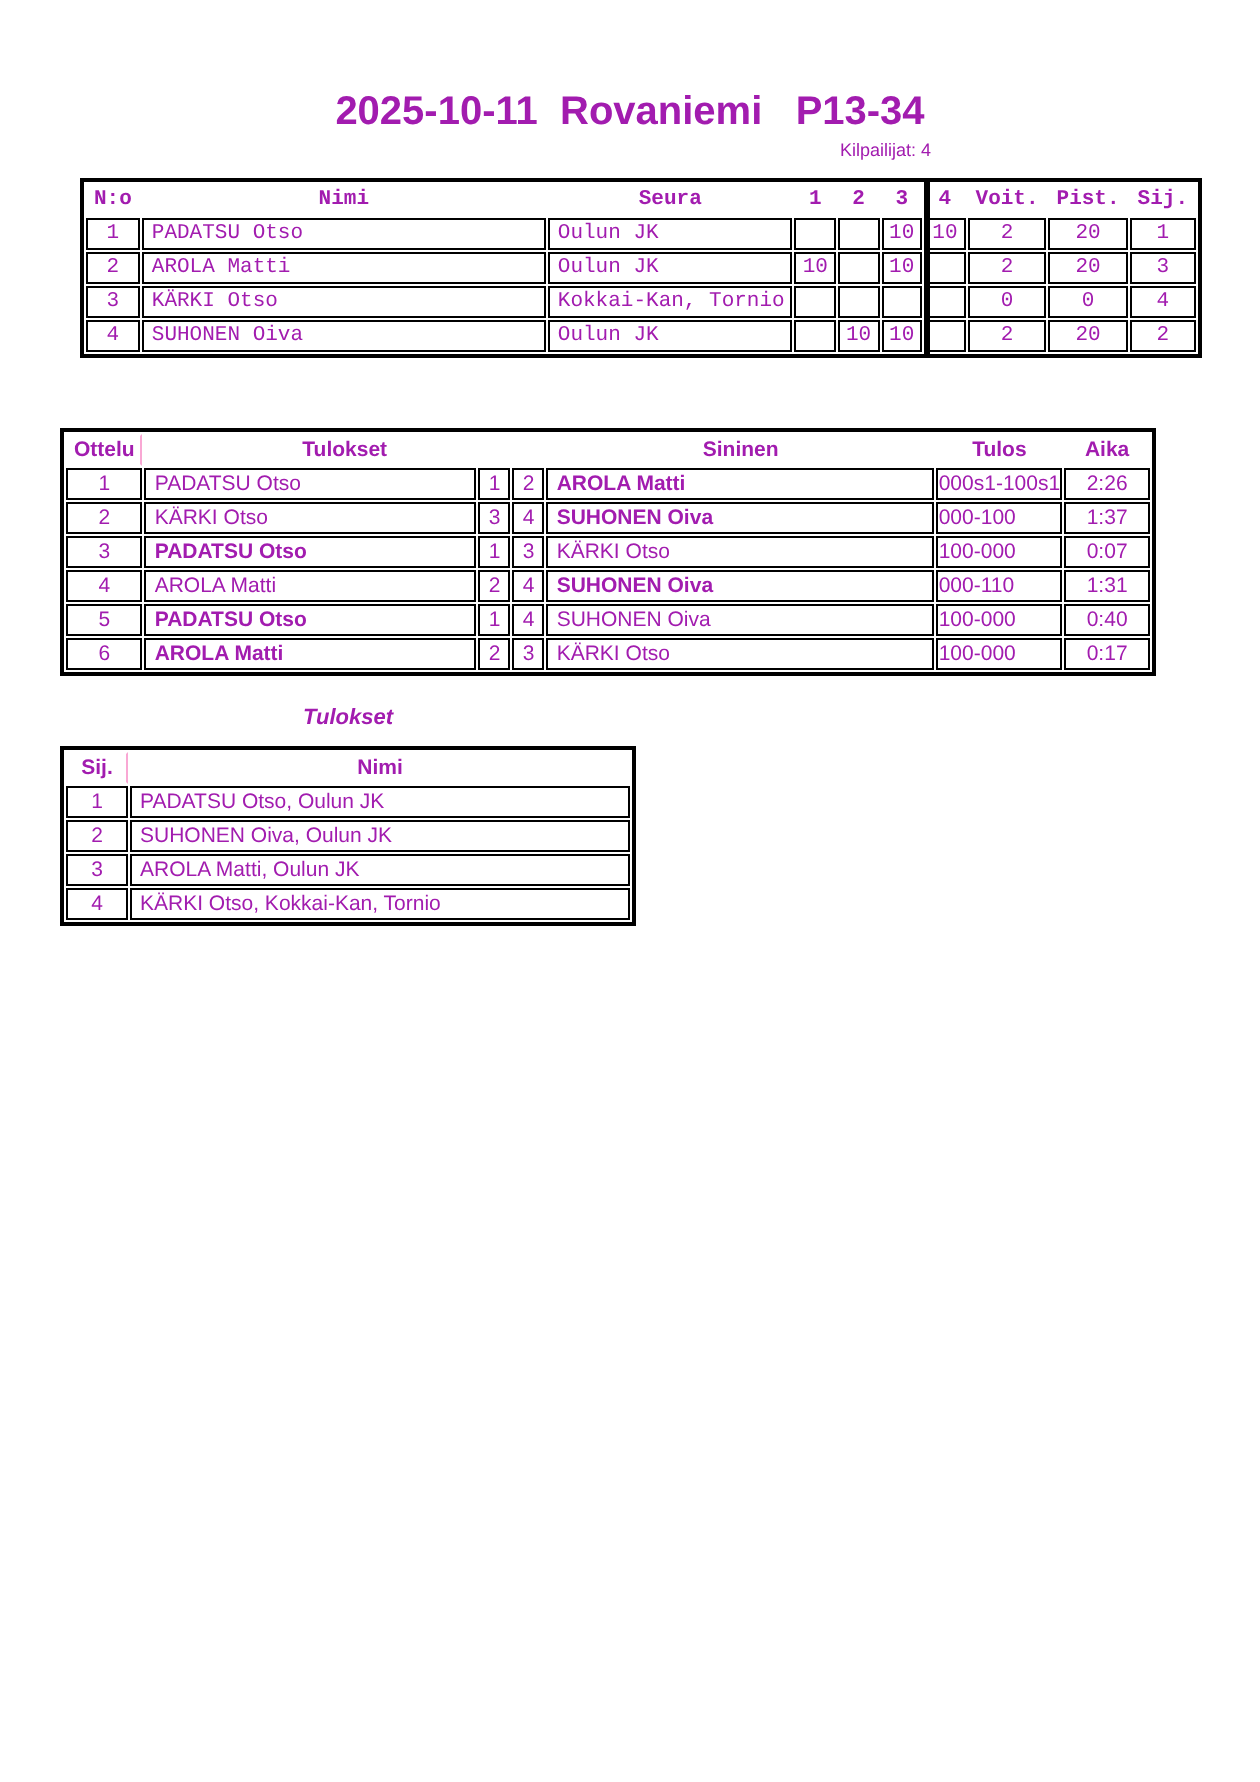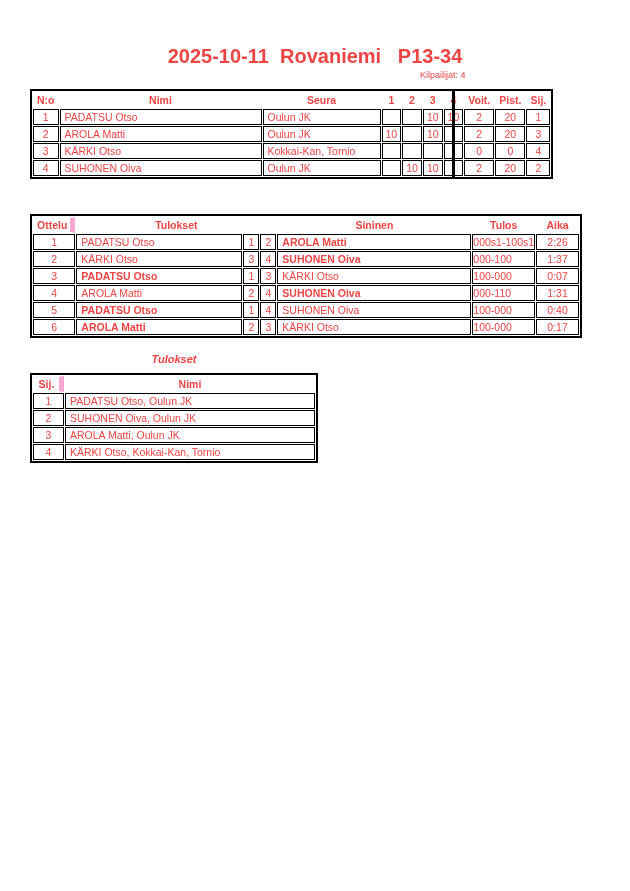--- a/index.html
+++ b/index.html
@@ -1,46 +1,46 @@
 <!DOCTYPE html>
 <html><head>
 <meta charset="utf-8">
 <style>
   html,body { margin:0; padding:0; background:#ffffff; }
   .page {
     position:relative; width:630px; height:891px; background:#ffffff;
-    font-family:"Liberation Sans", sans-serif; color:#ef4444; overflow:hidden;
+    font-family:"Liberation Sans", sans-serif; color:#a21caf; overflow:hidden;
   }
   .event-title {
     position:absolute; top:45px; left:0; width:630px; text-align:center;
     font-size:20px; font-weight:bold; white-space:pre;
   }
   .section-title { position:absolute; font-size:11px; font-weight:bold; text-align:center; }
   .st-kilpailijat { top:69px; left:30px; width:424px; }
   .st-ottelut    { top:193px; left:30px; width:540px; }
   .st-tulokset   { top:353px; left:30px; width:288px;font-style:italic; }
   .competitors-count {
     position:absolute; top:70px; left:420px; width:178px;
     text-align:left; font-size:9px;
   }
   .tblwrap { position:absolute; }
-  .w-t1 { top:89px;  left:30px; }
+  .w-t1 { top:89px;  left:40px;font-family:Liberation Mono, monospace; }
   .w-t2 { top:214px; left:30px; }
   .w-t3 { top:373px; left:30px; }
   table {
     border-collapse:separate; border-spacing:1px; border:2px solid #000;
     table-layout:fixed; background:#fff;
   }
   td, th {
     box-sizing:border-box; border:1px solid #000; height:16px;
     font-size:10.5px; line-height:14px; padding:0 3px;
     white-space:nowrap; overflow:hidden; font-weight:normal;
   }
   th { border-color:transparent; font-weight:bold; text-align:center; }
-  th.b-right { border-right:5px solid #f9a8d4; }
+  th.b-right { border-right:1px solid #f9a8d4; }
   th.al { text-align:left; }
   td.c { text-align:center; }
   td.l { text-align:left; padding-left:4px; }
   td.tulos { padding:0; text-align:left; }
   td.winner { font-weight:bold; }
   .vsep { position:absolute; top:0; bottom:0; left:422px; width:3px; background:#000; }
 </style>
 </head>
 <body>
 

